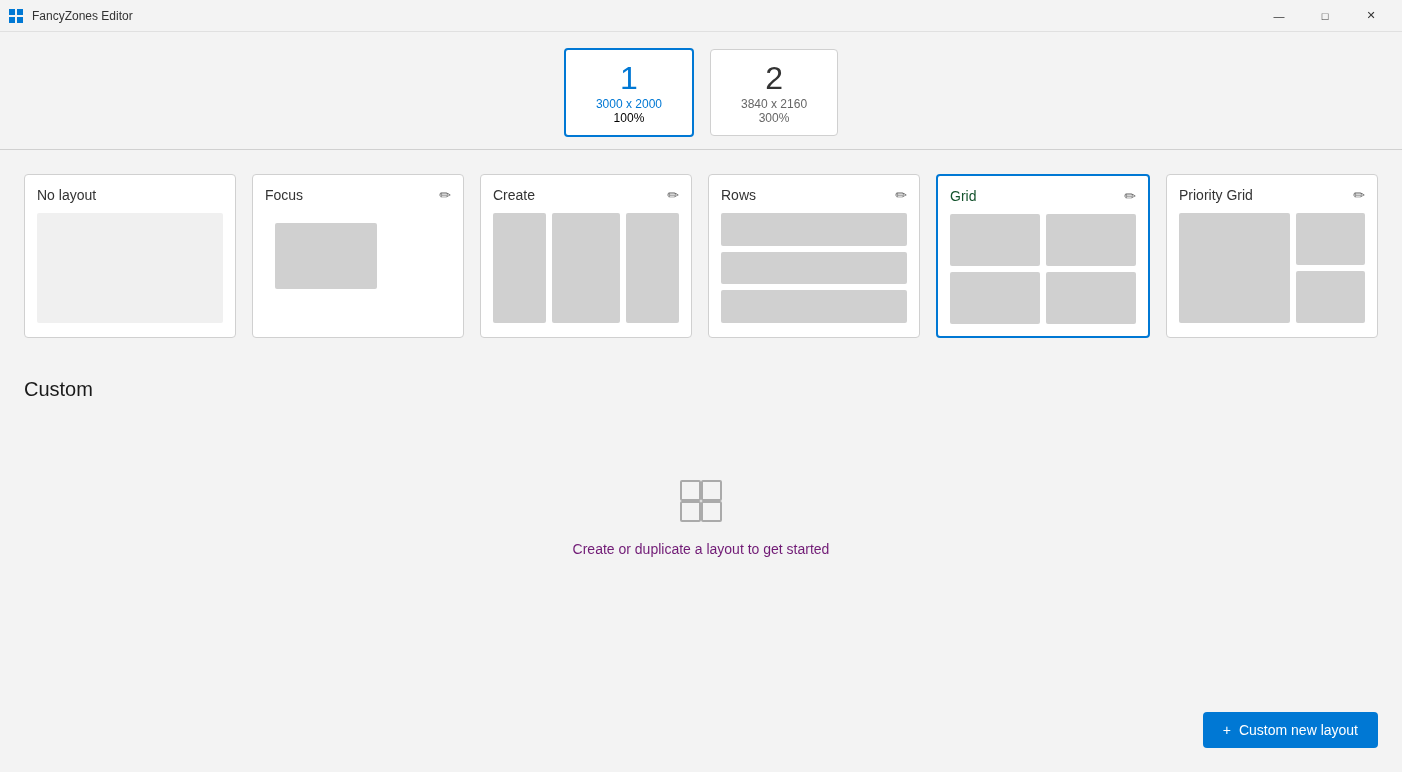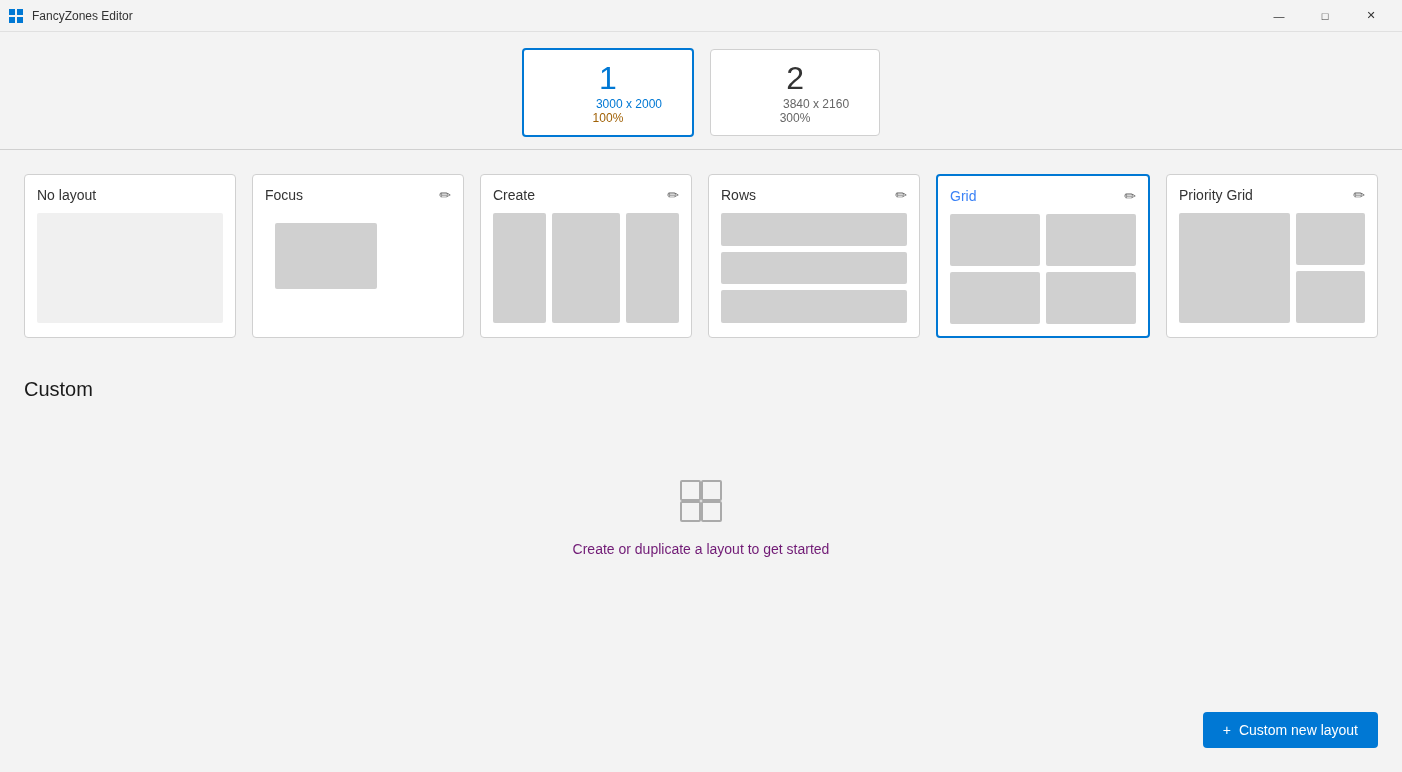--- a/index.html
+++ b/index.html
@@ -77,28 +77,27 @@
       font-size: 32px;
       font-weight: 300;
       color: #333;
     }
     .monitor-card.active .monitor-number {
       color: #0078d4;
     }
     .monitor-res {
       font-size: 12px;
       color: #0078d4;
-      margin-left: 42px;
     }
     .monitor-card:not(.active) .monitor-res {
       color: #666;
     }
     .monitor-scale {
       font-size: 12px;
-      color: #a16207;
+      color: #000000;
     }
     .monitor-card:not(.active) .monitor-scale {
       color: #666;
     }
 
     
     .divider {
       height: 1px;
       background: #d0d0d0;
       margin: 0;
@@ -142,21 +141,21 @@
       display: flex;
       justify-content: space-between;
       align-items: center;
       margin-bottom: 10px;
     }
     .card-title {
       font-size: 14px;
       color: #333;
     }
     .layout-card.selected .card-title {
-      color: #3b82f6;
+      color: #14532d;
     }
     .edit-icon {
       color: #666;
       font-size: 14px;
       cursor: pointer;
     }
 
     .card-preview {
       height: 110px;
       position: relative;

